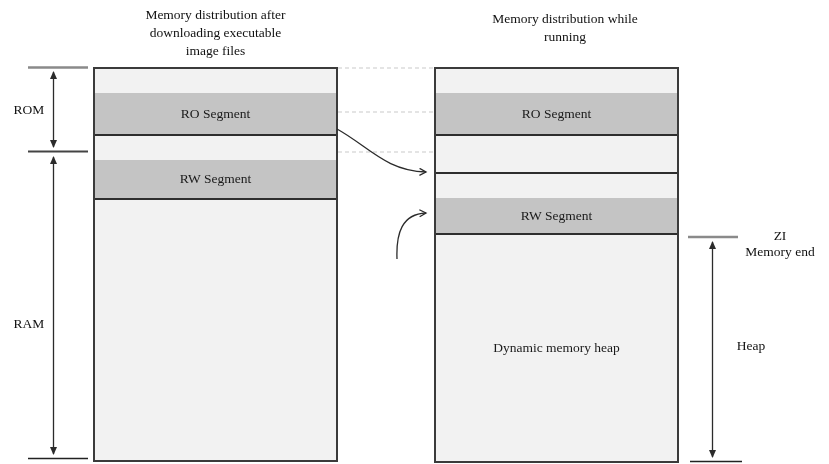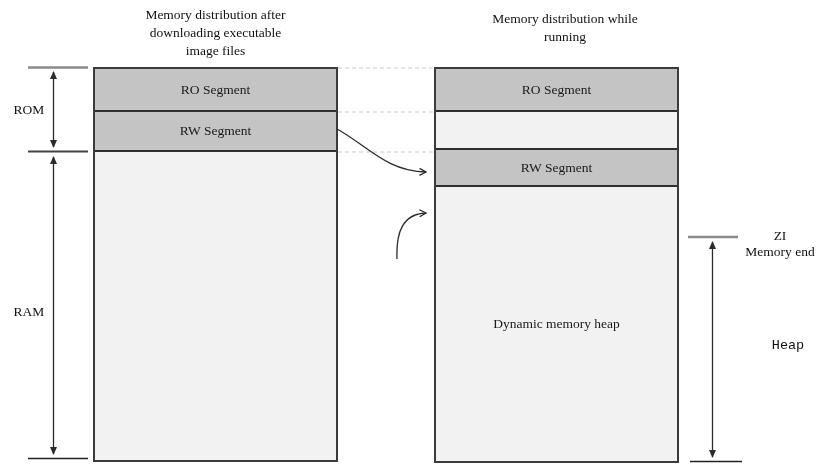--- a/index.html
+++ b/index.html
@@ -29,21 +29,21 @@
     flex-direction: column;
   }
   .seg {
     box-sizing: border-box;
     display: flex;
     align-items: center;
     justify-content: center;
     font-size: 13.5px;
     border-bottom: 2px solid #2e2e2e;
   }
-  .seg.dark  { background: #c4c4c4; }
+  .seg.dark  { background: #c4c4c4; margin-top: 24px; }
   .seg.light { background: #f2f2f2; }
   .seg.grow  { flex: 1 1 auto; border-bottom: none; }
   .side-label {
     position: absolute;
     text-align: center;
     white-space: pre-line;
     font-size: 13.5px;
     line-height: 16px;
     color: #111111;
   }
@@ -86,24 +86,24 @@
     </div>
     <div class="seg dark" style="height:37px;">
       <span>RW Segment</span>
     </div>
     <div class="seg light grow">
       <span>Dynamic memory heap</span>
     </div>
   </div>
 
   <div class="side-label" style="left:4px; top:102px; width:50px;">ROM</div>
-  <div class="side-label" style="left:4px; top:304px; width:50px;">RAM</div>
+  <div class="side-label" style="left:4px; top:316px; width:50px;">RAM</div>
   <div class="side-label" style="left:732px; top:228px; width:96px;">ZI
 Memory end</div>
-  <div class="side-label" style="left:750px; top:338px; width:76px;font-family:Liberation Mono, monospace;">Heap</div>
+  <div class="side-label" style="left:713px; top:338px; width:76px;">Heap</div>
 
   <svg class="overlay" viewBox="0 0 829 464">
     <defs>
       <marker id="triHead" orient="auto-start-reverse" markerWidth="10" markerHeight="8" refX="7" refY="3.5" markerUnits="userSpaceOnUse">
         <path d="M0,0 L8,3.5 L0,7 Z" fill="#2b2b2b"></path>
       </marker>
       <marker id="openHead" orient="auto" markerWidth="11" markerHeight="10" refX="7.5" refY="4" markerUnits="userSpaceOnUse">
         <path d="M1,0.5 L7.5,4 L1,7.5" fill="none" stroke="#2b2b2b" stroke-width="1.3"></path>
       </marker>
     </defs>

